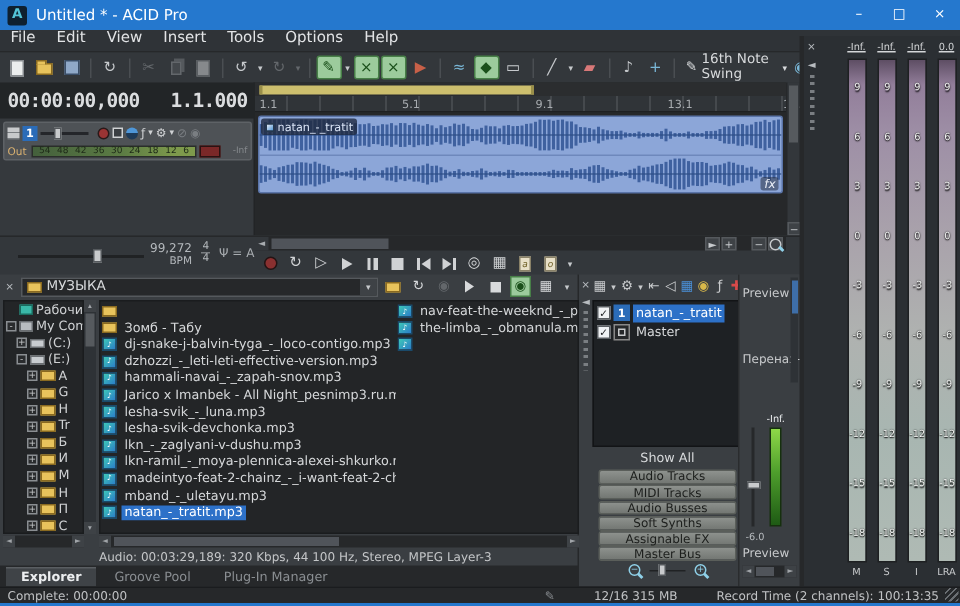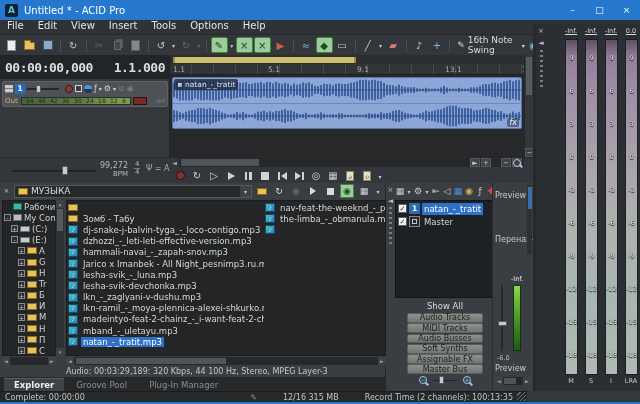--- a/index.html
+++ b/index.html
@@ -141,21 +141,21 @@
 .tl-list{position:absolute;left:9px;top:17px;width:100px;height:98px;background:#1E2124;border:1px solid #121416;padding:1px}
 .tl-row{height:13px;display:flex;align-items:center;gap:2px;padding-left:1px}
 .i-check{width:9px;height:9px;background:#F0F2F4;border:1px solid #5A5E62;color:#1A1C1E;font-size:7px;line-height:8px;text-align:center;flex:none}
 .tl-badge{width:11px;height:11px;background:#2B6CB8;color:#FFF;font-size:7.5px;font-weight:bold;display:flex;align-items:center;justify-content:center;flex:none}
 .tl-master{width:11px;height:11px;background:#26282A;border:1px solid #888;display:flex;align-items:center;justify-content:center;flex:none}
 .tl-master i{width:5px;height:5px;border:1px solid #C8CACC;display:block}
 .tl-name{font-size:8.5px;color:#D6D8DA;padding:1px 2px;white-space:nowrap}
 .tl-name.sel{background:#2D71C8;color:#FFF}
 .show-all{position:absolute;left:9px;top:118px;width:100px;text-align:center;font-size:8.5px;color:#D8DADC}
 .filters{position:absolute;left:9px;top:130px;width:100px;display:flex;flex-direction:column;align-items:center;gap:0.5px}
-.fbtn{width:76px;height:9.8px;background:linear-gradient(#8E928E,#737773);border:1px solid #5A5E5A;border-radius:2px;color:#1C1E1C;font-size:8px;display:flex;align-items:center;justify-content:center}
+.fbtn{width:92px;height:9.8px;background:linear-gradient(#8E928E,#737773);border:1px solid #5A5E5A;border-radius:2px;color:#1C1E1C;font-size:8px;display:flex;align-items:center;justify-content:center}
 .zoomrow{position:absolute;left:9px;top:193px;width:100px;display:flex;align-items:center;justify-content:center;gap:6px}
 .lens{width:8px;height:8px;border:1.5px solid #8FD0E8;border-radius:50%;position:relative;color:#8FD0E8;font-size:6px;line-height:5px;text-align:center}
 .lens::after{content:"";position:absolute;width:4px;height:1.5px;background:#8FD0E8;transform:rotate(45deg);right:-3px;bottom:-1px}
 .zslider{width:24px;height:8px;position:relative}
 .zslider::before{content:"";position:absolute;left:0;right:0;top:3.5px;height:1px;background:#202224}
 .zslider .hdl{position:absolute;left:6px;top:0;width:5px;height:8px;background:#C8CACC;border:1px solid #55595D}
 
 .preview{position:absolute;left:106px;top:0;width:41px;height:208px;background:#3A3E42;border-left:1px solid #2A2C2E;font-size:8px;color:#C8CACC}
 .pv-title{position:absolute;left:2px;top:8px}
 .pv-re{position:absolute;left:2px;top:52px}
@@ -174,21 +174,21 @@
 .seam{position:absolute;top:24px;left:533px;width:3px;height:367px;background:#26282A}
 .meters{position:absolute;top:24px;left:536px;width:104px;height:367px;background:#2B2F33;z-index:8}
 .m-edge{position:absolute;left:1px;top:2px;width:8px;display:flex;flex-direction:column;align-items:center;gap:3px}
 .m-vals{position:absolute;left:9px;top:3px;width:95px;height:10px}
 .m-vals span{position:absolute;width:20px;text-align:center;font-size:6.5px;color:#D4D6D8;text-decoration:underline}
 .strip{position:absolute;top:15px;width:13px;height:336px;border:1px solid #1E2022;background:linear-gradient(180deg,#5E4E64 0%,#927E9A 5%,#9E8FA6 15%,#A9A2AB 35%,#AFB2B0 55%,#A8B6B1 75%,#AFBAB4 100%)}
 .strip span{position:absolute;left:0;width:100%;text-align:center;font-size:6.5px;color:#F6F8F6;text-shadow:0 0 1px #000,0 1px 1px #000}
 .m-labels{position:absolute;left:9px;top:353px;width:95px;height:10px}
 .m-labels span{position:absolute;width:20px;text-align:center;font-size:6.5px;color:#C8CACC}
 
-.statusbar{position:absolute;top:391px;left:0;width:527px;height:11px;background:#26282A;border-top:1px solid #1A1C1E;display:flex;align-items:center;font-size:8px;color:#C0C2C4;z-index:10}
+.statusbar{position:absolute;top:391px;left:0;width:640px;height:11px;background:#26282A;border-top:1px solid #1A1C1E;display:flex;align-items:center;font-size:8px;color:#C0C2C4;z-index:10}
 .sb-left{padding-left:5px}
 .sb-right{margin-left:auto;display:flex;align-items:center;gap:26px;padding-right:14px}
 .grip{position:absolute;right:1px;bottom:1px;width:9px;height:9px;background:repeating-linear-gradient(135deg,transparent 0 2px,#6A6E72 2px 3px)}
 .accent{position:absolute;top:402px;left:0;width:640px;height:2px;background:#2578CE;z-index:11}
 </style>
 </head>
 <body>
 
 <div class="app">
 

